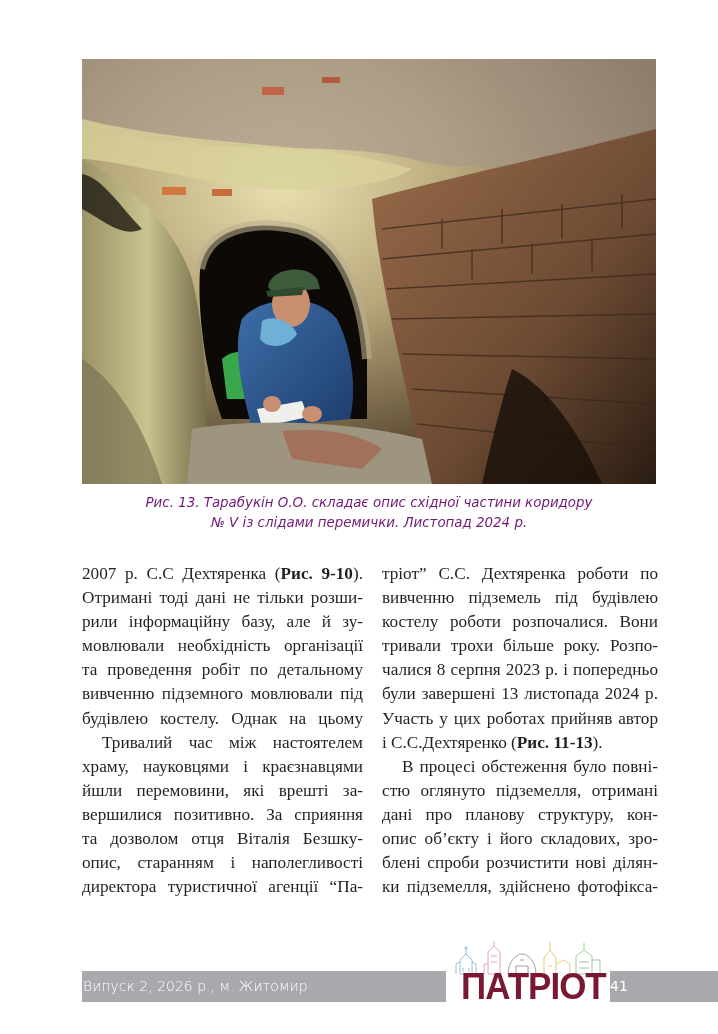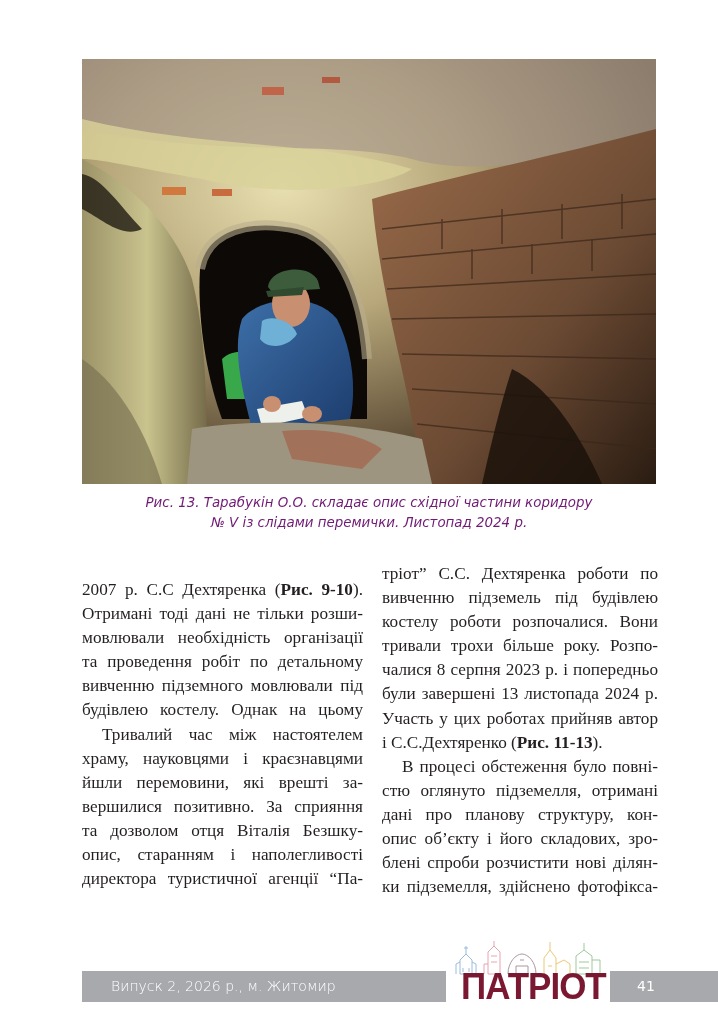--- a/index.html
+++ b/index.html
@@ -18,39 +18,39 @@
     position: absolute; left: 82px; top: 493px; width: 574px;
     text-align: center;
     font-family: "DejaVu Sans", "Liberation Sans", sans-serif;
     font-style: italic; font-size: 13.4px; line-height: 20px; color: #701a75;
   }
   .col {
     position: absolute; top: 562px;
     font-size: 17.2px; line-height: 24.1px;
     text-align: justify;
   }
-  .col.left { left: 82px; width: 281px; margin-top: 16px; }
+  .col.left { left: 82px; width: 281px; }
   .col.right { left: 382px; width: 276px; }
   .col p { margin: 0; }
   .col .line { display: block; text-align: justify; text-align-last: justify; white-space: nowrap; }
   .col .line.last { text-align-last: left; }
   b { font-weight: bold; }
 
   .footer-left {
     position: absolute; left: 82px; top: 971px; width: 364px; height: 31px;
     background: #a7a9ac; color: #ffffff;
     font-family: "DejaVu Sans", "Liberation Sans", sans-serif;
-    font-size: 14px; line-height: 31px; padding-left: 29px; box-sizing: border-box;
+    font-size: 14px; line-height: 31px; padding-left: 1px; box-sizing: border-box;
     font-weight: 300;
   }
   .footer-right {
     position: absolute; left: 610px; top: 971px; width: 108px; height: 31px;
     background: #a7a9ac; color: #ffffff;
     font-family: "DejaVu Sans", "Liberation Sans", sans-serif;
-    font-size: 14px; line-height: 31px; padding-left: 27px; box-sizing: border-box;
+    font-size: 14px; line-height: 31px; box-sizing: border-box;
   }
   .logo {
     position: absolute; left: 452px; top: 938px; width: 154px; height: 66px;
   }
   .logo-text {
     position: absolute; left: 9px; top: 31px; width: 140px;
     font-family: "Liberation Sans", "DejaVu Sans", sans-serif;
     font-weight: bold; font-size: 35px; line-height: 33px; letter-spacing: -1px;
     color: #7a1832; text-align: center;
     transform: scaleY(1.05);
@@ -142,20 +142,21 @@
 
 <div class="caption">
   <div>Рис. 13. Тарабукін О.О. складає опис східної частини коридору</div>
   <div>№ V із слідами перемички. Листопад 2024 р.</div>
 </div>
 
 <div class="col left">
   <p>
     <span class="line"><span>2007 р. С.С Дехтяренка (</span><b>Рис. 9-10</b><span>).</span></span>
     <span class="line">Отримані тоді дані не тільки розши-</span>
+    <span class="line">рили інформаційну базу, але й зу-</span>
     <span class="line">мовлювали необхідність організації</span>
     <span class="line">та проведення робіт по детальному</span>
     <span class="line">вивченню підземного мовлювали під</span>
     <span class="line">будівлею костелу. Однак на цьому</span>
   </p>
   <p>
     <span class="line" style="padding-left:20px">Тривалий час між настоятелем</span>
     <span class="line">храму, науковцями і краєзнавцями</span>
     <span class="line">йшли перемовини, які врешті за-</span>
     <span class="line">вершилися позитивно. За сприяння</span>

